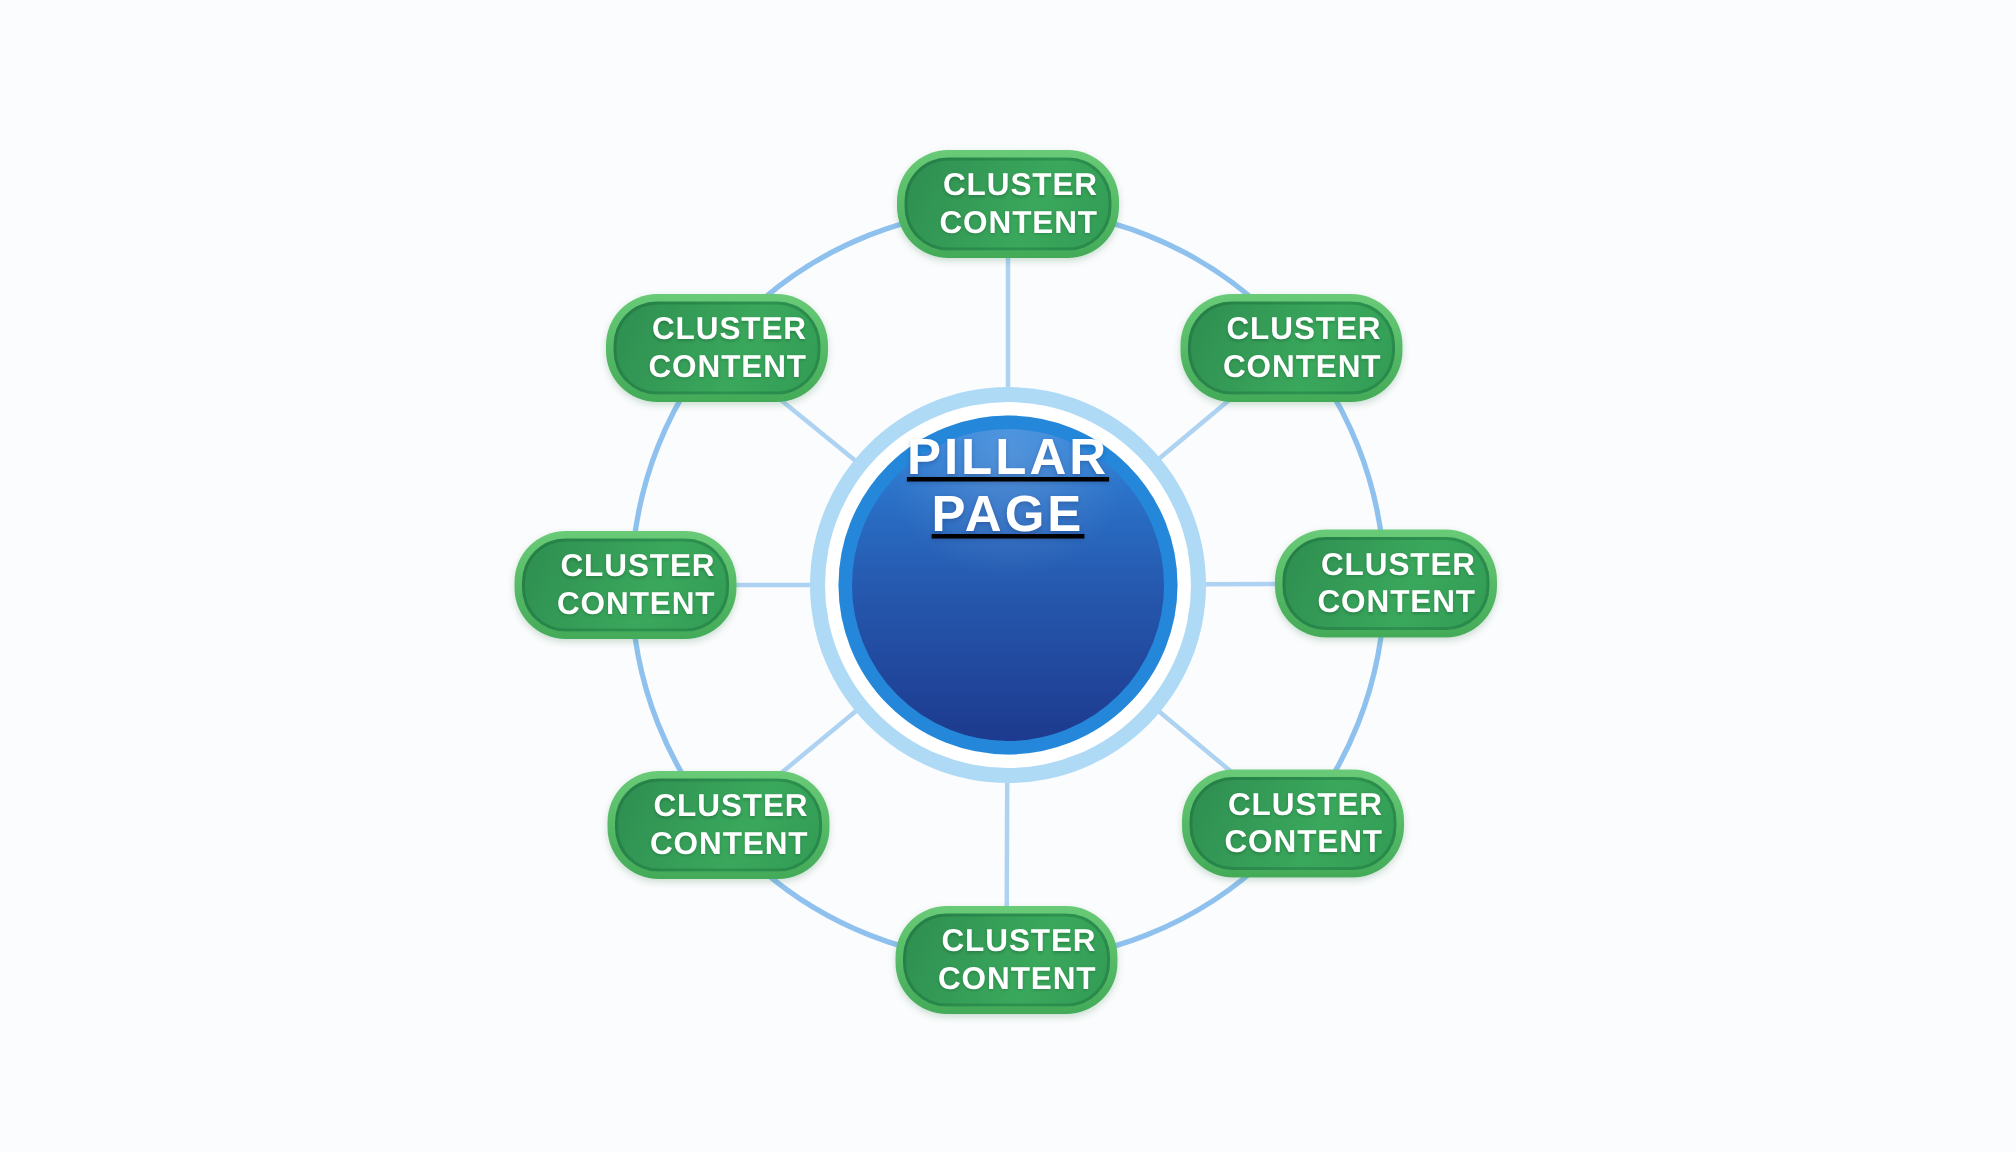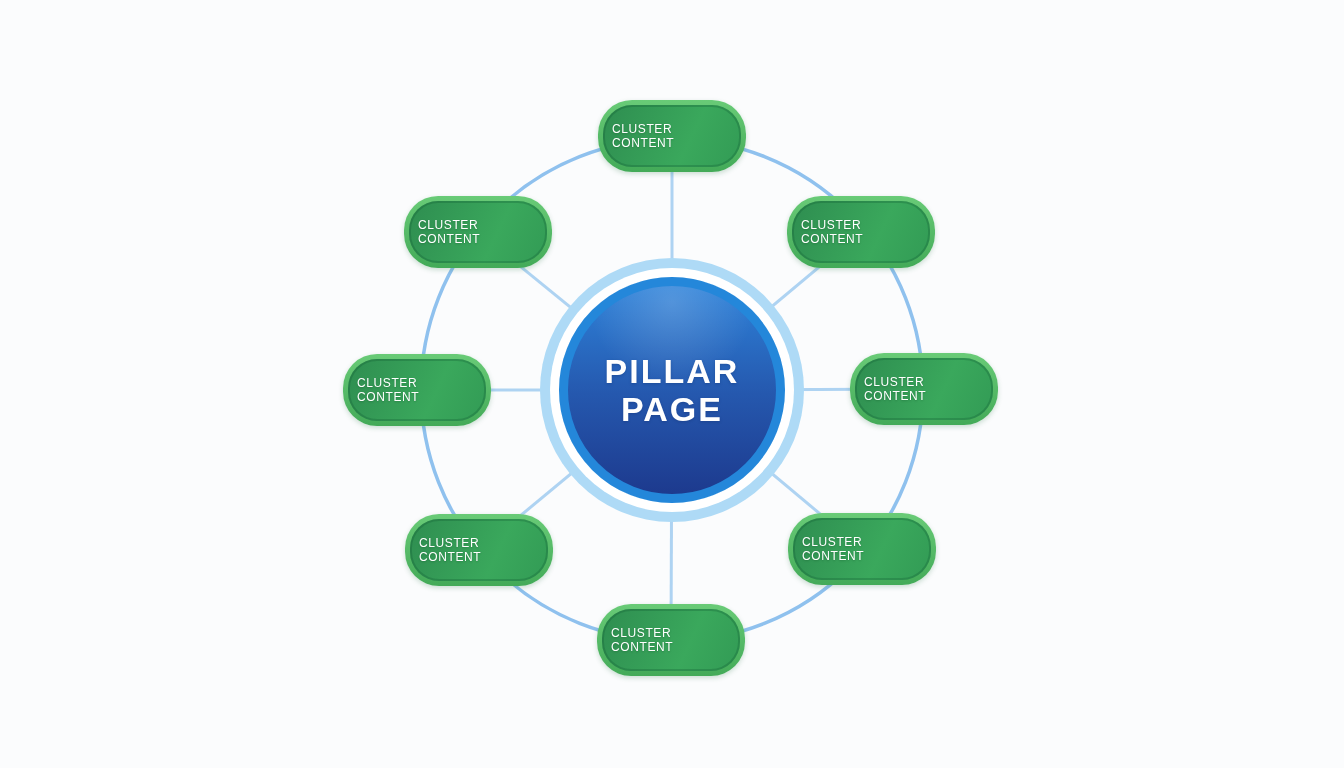--- a/index.html
+++ b/index.html
@@ -34,21 +34,21 @@
     transform:translate(-50%,-50%);
     z-index:3;
   }
   .hub-core{
     width:208px;height:208px;border-radius:50%;
     border:9px solid var(--center-ring);
     background:
       radial-gradient(circle at 50% 8%, rgba(255,255,255,0.18), rgba(255,255,255,0) 38%),
       linear-gradient(180deg, var(--center-fill-top) 0%, #2558ae 52%, var(--center-fill-bottom) 100%);
     box-shadow:0 0 0 9px #ffffff, 0 0 0 19px var(--outer-ring);
-    display:flex;align-items:center;justify-content:center;
+    display:flex;align-items:flex-start;justify-content:center;text-decoration:underline;
   }
   .hub-label{
     color:var(--text);
     font-size:34px;font-weight:bold;
     letter-spacing:2px;line-height:1.12;
     text-align:center;
     width:170px;
     text-shadow:0 1px 3px rgba(10,30,80,0.25);
   }
 
@@ -64,23 +64,23 @@
   }
   .node-inner{
     width:100%;height:100%;
     border-radius:29px;
     background:linear-gradient(115deg, var(--node-fill-start) 0%, var(--node-fill-end) 62%, #329b55 100%);
     box-shadow:inset 0 0 0 2px rgba(15,85,45,0.28);
     display:flex;align-items:center;justify-content:center;
   }
   .node-label{
     color:var(--text);
-    font-size:12px;font-weight:normal;
+    font-size:21px;font-weight:bold;
     letter-spacing:0.6px;line-height:1.2;
-    text-align:left;
+    text-align:right;
     width:120px;
     text-shadow:0 1px 2px rgba(10,60,30,0.28);
   }
 
   .node-top{left:672px;top:136px;}
   .node-ne {left:861px;top:232px;}
   .node-e  {left:924px;top:389px;}
   .node-se {left:862px;top:549px;}
   .node-s  {left:671px;top:640px;}
   .node-sw {left:479px;top:550px;}

